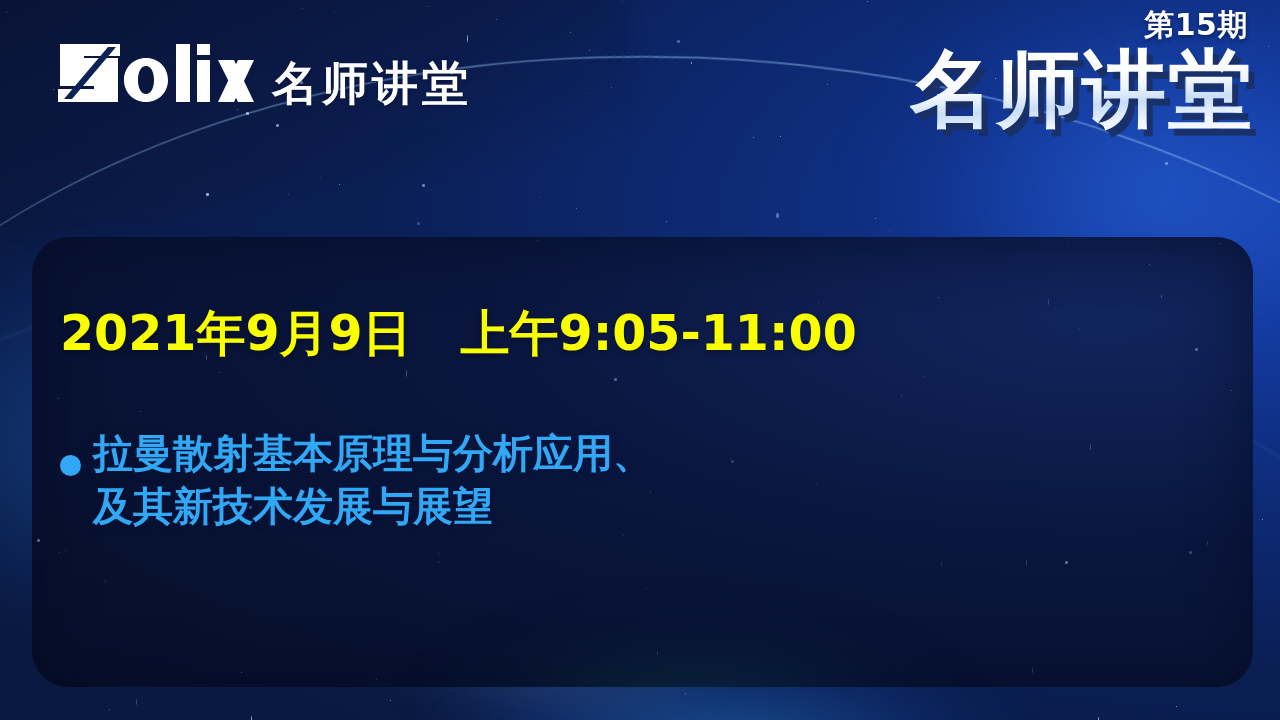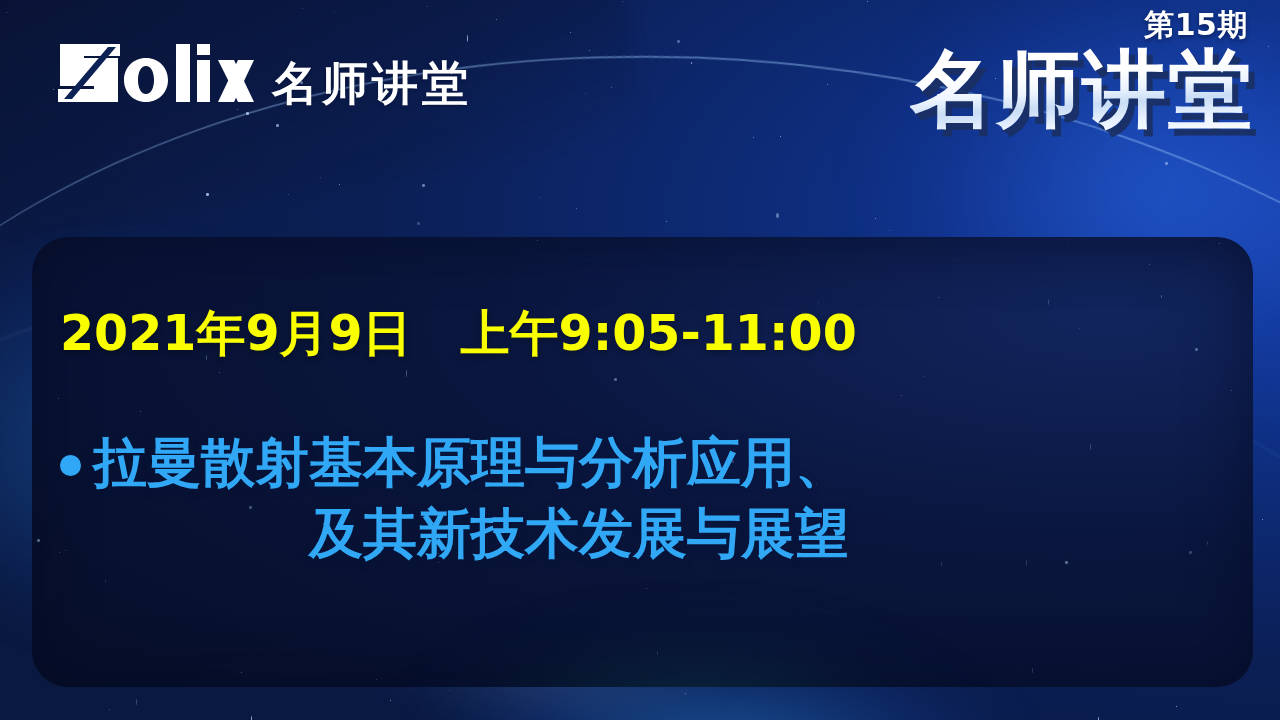--- a/index.html
+++ b/index.html
@@ -178,26 +178,25 @@
   .topic {
     position:absolute; left:28px; top:190px;
     display:flex; align-items:flex-start; gap:12px;
   }
   .topic-bullet {
     width:21px; height:21px; border-radius:50%;
     background:#31a8f5; flex:0 0 auto;
     margin-top:28px;
   }
   .topic-text {
-    color:#31a8f5; font-weight:bold; font-size:54px;
+    color:#31a8f5; font-weight:bold; font-size:40px;
     line-height:1.32; letter-spacing:0px;
     font-family:"DejaVu Sans","Liberation Sans",sans-serif;
     white-space:pre-line;
     text-shadow:0 2px 8px rgba(0,20,60,.40);
-    text-align:right;
   }
 </style>
 </head>
 <body>
 
 <div class="stage">
 
   <div class="bg-base"></div>
   <div class="bg-wedge"></div>
   <div class="bg-glow-right"></div>

